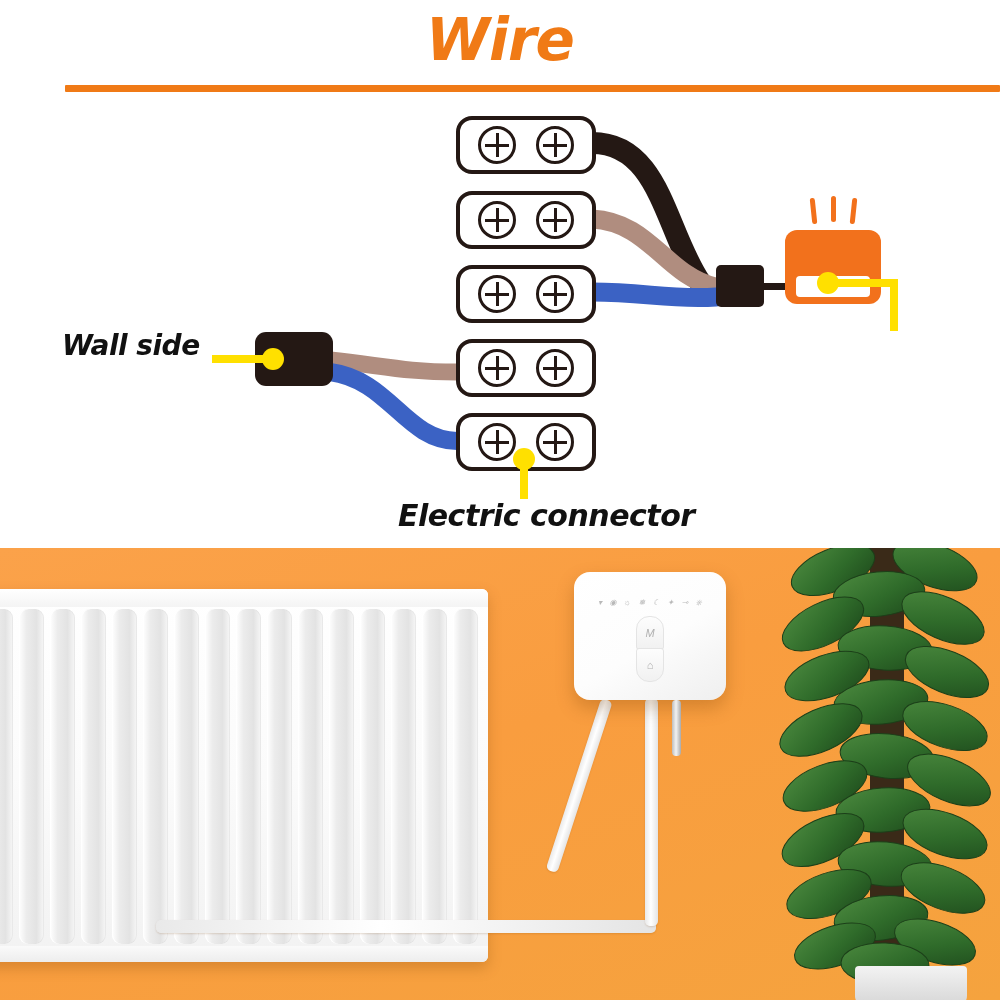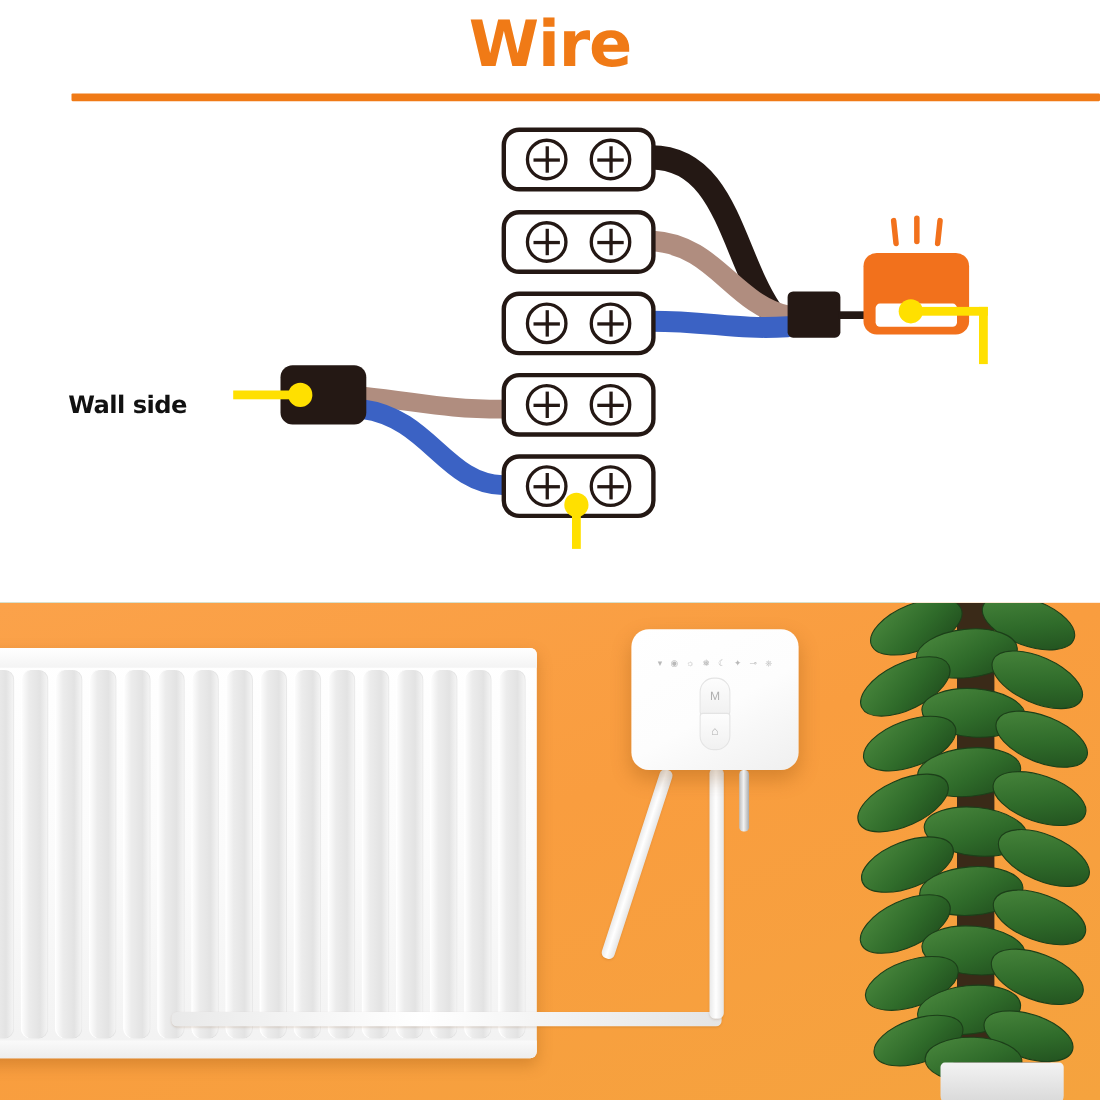--- a/index.html
+++ b/index.html
@@ -1,21 +1,21 @@
 <!DOCTYPE html>
 <html><head>
 <meta charset="utf-8">
 <style>
   html,body{margin:0;padding:0;}
   body{
     width:1000px;height:1000px;overflow:hidden;
     font-family:"Liberation Sans", sans-serif;
     background:#ffffff;
   }
-  #root{position:relative;width:823px;height:1000px;background:#14b8a6;}
+  #root{position:relative;width:823px;height:1000px;background:#14b8a6;font-style:italic;}
 
   
   #diagram{position:absolute;left:0;top:0;width:1000px;height:548px;background:#fff;overflow:hidden;}
 
   .title{
     position:absolute;left:0;top:6px;width:1000px;text-align:center;
     font-size:58px;font-weight:bold;color:#F07A16;letter-spacing:-1px;
     font-family:"DejaVu Sans", sans-serif;
   }
   .rule{
@@ -45,21 +45,21 @@
   .clip{
     position:absolute;width:44px;height:26px;left:494px;
     border:3px solid #e2e2e2;border-radius:13px;background:#fff;z-index:-1;
   }
 
   
   .lbl{
     position:absolute;font-family:"DejaVu Sans", sans-serif;
     font-weight:bold;color:#111;
   }
-  #lbl-wall{left:62px;top:356px;font-size:22px;letter-spacing:-0.5px;}
+  #lbl-wall{left:62px;top:329px;font-size:28px;letter-spacing:-0.5px;}
   #lbl-conn{left:398px;top:498px;font-size:30px;letter-spacing:-0.5px;}
   #lbl-rad{left:833px;top:336px;font-size:27px;line-height:30px;text-align:center;width:140px;letter-spacing:-0.5px;}
 
   .lead{position:absolute;background:#FFE000;}
   .dot{position:absolute;width:22px;height:22px;border-radius:50%;background:#FFE000;}
 
   
   #wallbox{
     position:absolute;left:255px;top:332px;width:78px;height:54px;
     background:#241814;border-radius:11px;
@@ -184,20 +184,21 @@
       <div class="screw right"></div>
     </div>
 
     <div id="wallbox"></div>
     <div class="dot" style="left:262px;top:348px;"></div>
     <div class="lead" style="left:212px;top:355px;width:58px;height:8px;"></div>
     <div class="lbl" id="lbl-wall">Wall side</div>
 
     <div class="dot" style="left:513px;top:448px;"></div>
     <div class="lead" style="left:520px;top:455px;width:8px;height:44px;"></div>
+    <div class="lbl" id="lbl-conn">Electric connector</div>
 
     <div id="plugbody"></div>
     <div id="plugpin"></div>
 
     <div id="radicon">
       <div class="wave" style="left:26px;top:2px;transform:rotate(-6deg);"></div>
       <div class="wave" style="left:46px;top:0px;"></div>
       <div class="wave" style="left:66px;top:2px;transform:rotate(6deg);"></div>
       <div id="radbody">
         <div id="radslot"></div>

